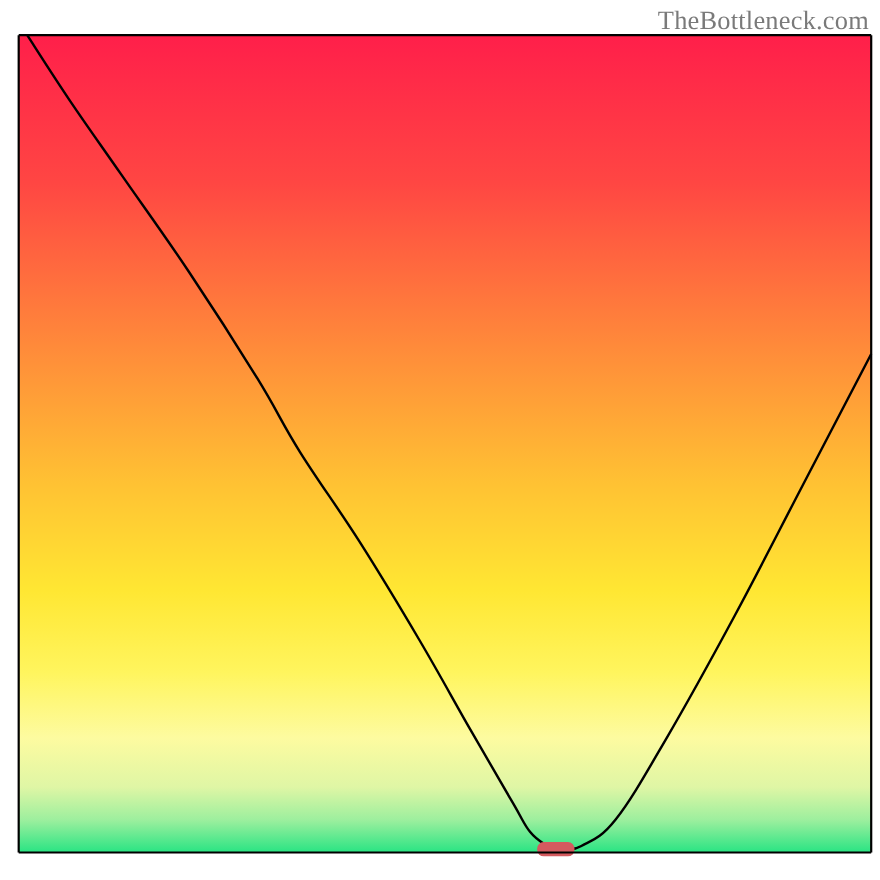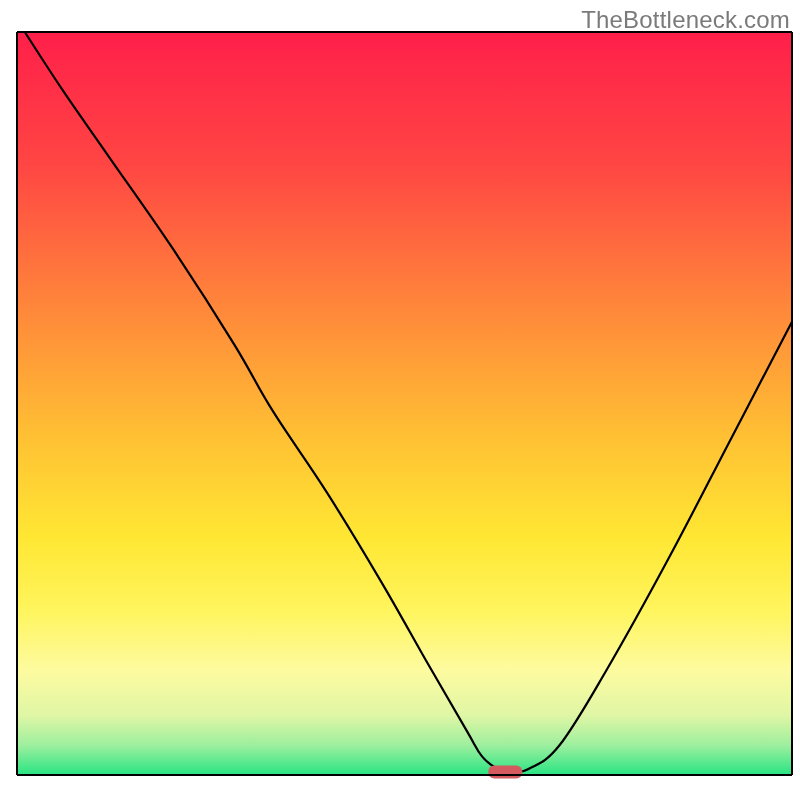--- a/index.html
+++ b/index.html
@@ -8,20 +8,21 @@
     width: 800px;
     height: 800px;
     background: #ffffff;
     font-family: Arial, Helvetica, sans-serif;
     overflow: hidden;
   }
   .stage {
     position: relative;
     width: 800px;
     height: 800px;
+    font-family: Liberation Serif, serif;
   }
   .watermark {
     position: absolute;
     top: 6px;
     right: 10px;
     font-size: 24px;
     font-weight: 500;
     color: #7a7a7a;
     letter-spacing: 0.2px;
     z-index: 5;

